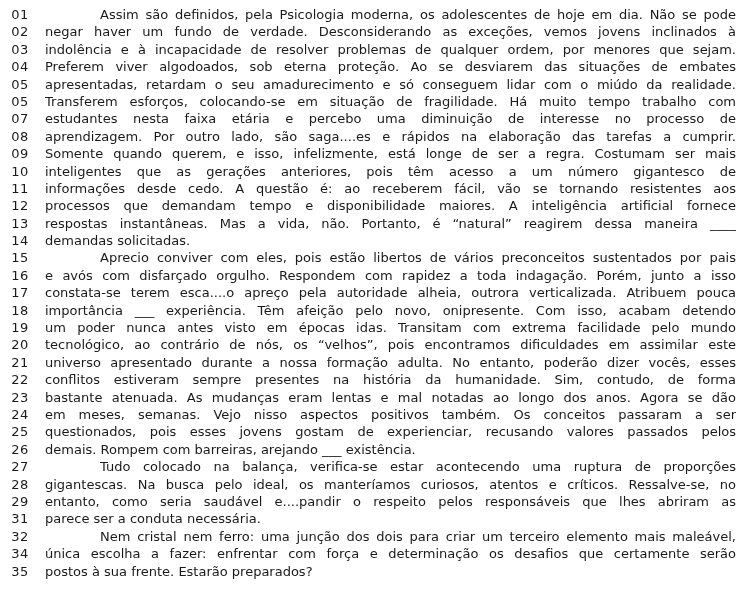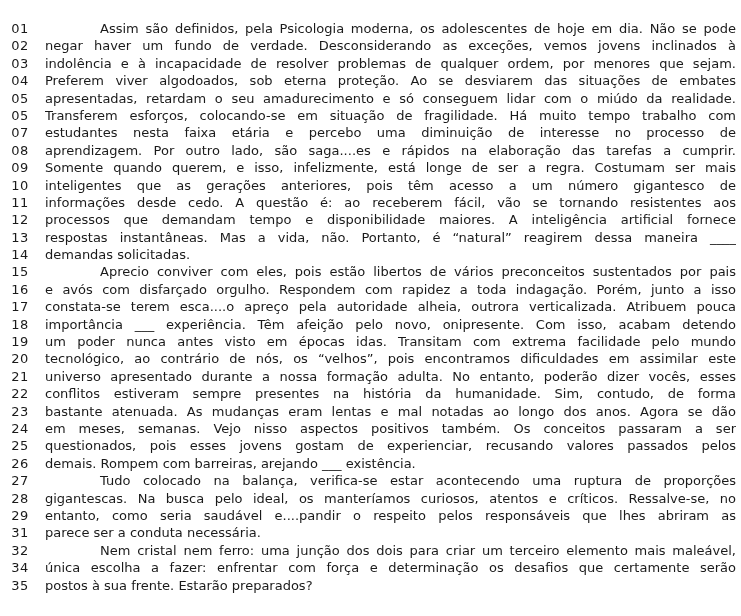--- a/index.html
+++ b/index.html
@@ -35,21 +35,20 @@
     text-align: center;
     letter-spacing: 0.5px;
   }
   .txt {
     display: block;
     flex: 1 1 auto;
     min-width: 0;
     text-align: justify;
     text-align-last: justify;
     overflow: hidden;
-    margin-top: 14px;
   }
   .txt.last {
     text-align: right;
     text-align-last: left;
   }
   .txt.indent {
     text-indent: 55px;
   }
 </style>
 </head>

